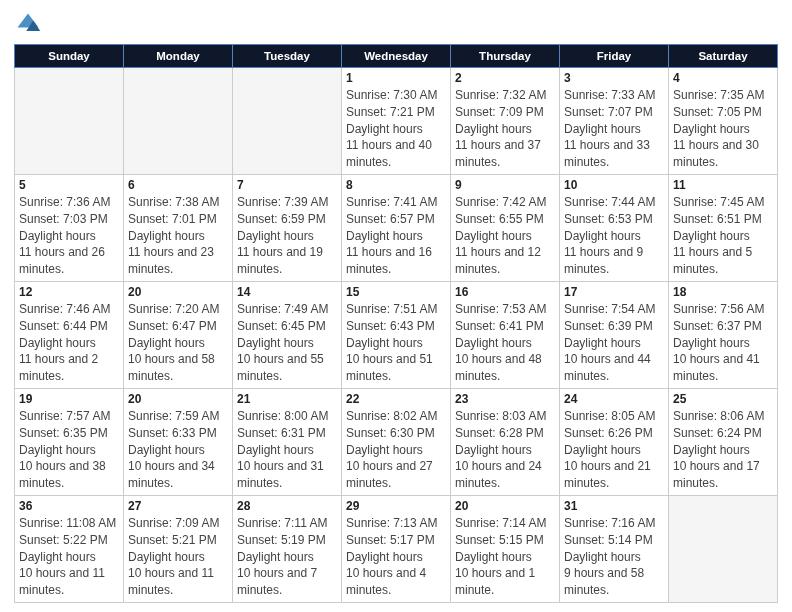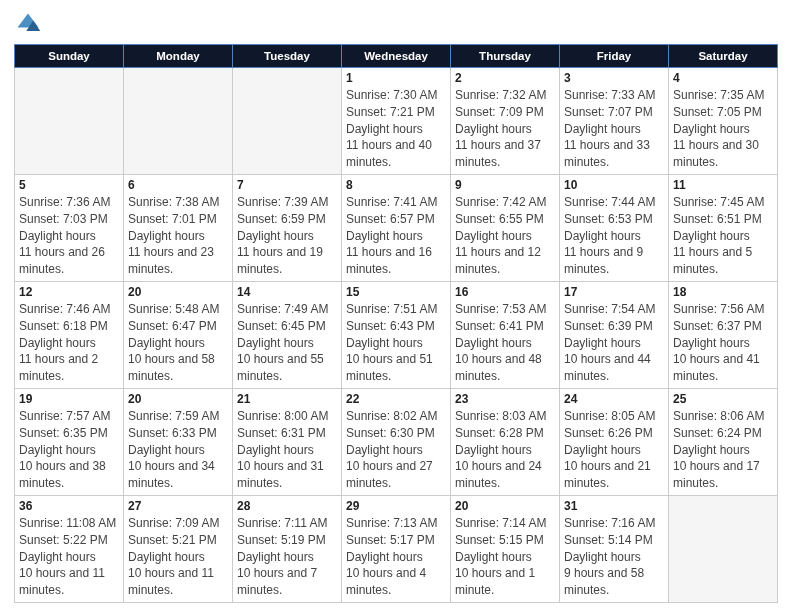--- a/index.html
+++ b/index.html
@@ -169,25 +169,25 @@
             <div class="day-info"><span>Sunrise: 7:44 AM</span><br><span>Sunset: 6:53 PM</span><br><span>Daylight hours</span><br><span>11 hours and 9 minutes.</span></div>
           </td>
           <td>
             <span class="day-num">11</span>
             <div class="day-info"><span>Sunrise: 7:45 AM</span><br><span>Sunset: 6:51 PM</span><br><span>Daylight hours</span><br><span>11 hours and 5 minutes.</span></div>
           </td>
         </tr>
         <tr class="week-row">
           <td>
             <span class="day-num">12</span>
-            <div class="day-info"><span>Sunrise: 7:46 AM</span><br><span>Sunset: 6:18 PM</span><br><span>Daylight hours</span><br><span>11 hours and 2 minutes.</span></div>
+            <div class="day-info"><span>Sunrise: 7:46 AM</span><br><span>Sunset: 6:44 PM</span><br><span>Daylight hours</span><br><span>11 hours and 2 minutes.</span></div>
           </td>
           <td>
             <span class="day-num">20</span>
-            <div class="day-info"><span>Sunrise: 5:48 AM</span><br><span>Sunset: 6:47 PM</span><br><span>Daylight hours</span><br><span>10 hours and 58 minutes.</span></div>
+            <div class="day-info"><span>Sunrise: 7:20 AM</span><br><span>Sunset: 6:47 PM</span><br><span>Daylight hours</span><br><span>10 hours and 58 minutes.</span></div>
           </td>
           <td>
             <span class="day-num">14</span>
             <div class="day-info"><span>Sunrise: 7:49 AM</span><br><span>Sunset: 6:45 PM</span><br><span>Daylight hours</span><br><span>10 hours and 55 minutes.</span></div>
           </td>
           <td>
             <span class="day-num">15</span>
             <div class="day-info"><span>Sunrise: 7:51 AM</span><br><span>Sunset: 6:43 PM</span><br><span>Daylight hours</span><br><span>10 hours and 51 minutes.</span></div>
           </td>
           <td>

